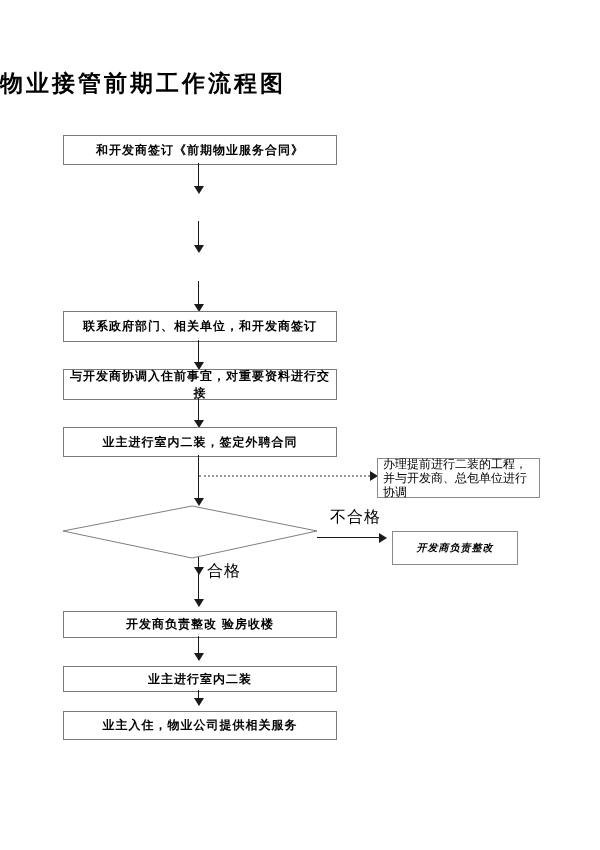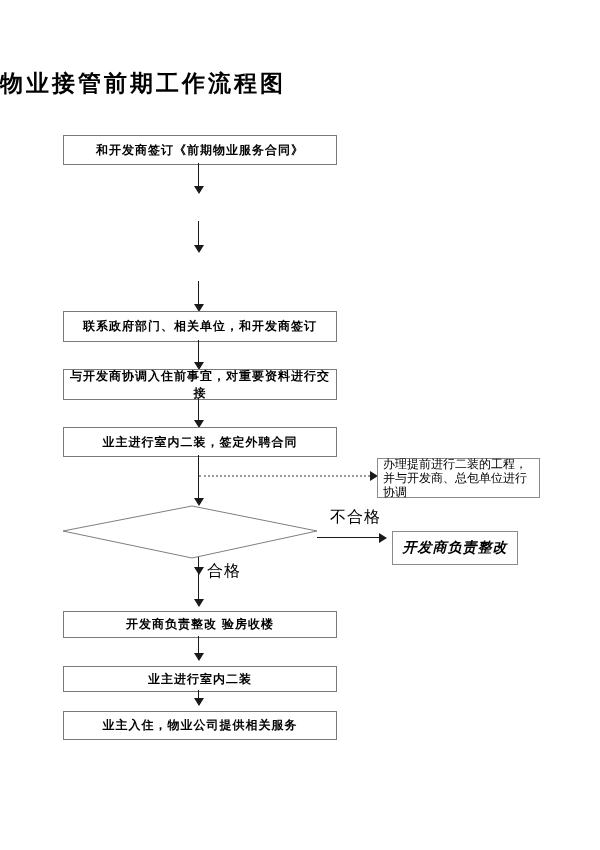--- a/index.html
+++ b/index.html
@@ -9,21 +9,21 @@
          font-size:23px;font-weight:bold;letter-spacing:3px;
          font-family:"Liberation Sans",sans-serif;}
   .fbox{position:absolute;left:63px;width:272px;height:28px;
         border:1px solid #7a7a7a;background:#fff;
         display:flex;align-items:center;justify-content:center;
         font-family:"DejaVu Serif",serif;font-weight:bold;
         font-size:12px;letter-spacing:1px;text-align:center;}
   .smallbox{position:absolute;border:1px solid #8a8a8a;background:#fff;
         display:flex;align-items:center;justify-content:center;
         font-family:"DejaVu Serif",serif;font-style:italic;font-weight:bold;
-        font-size:14px;letter-spacing:1px;text-align:center;}
+        font-size:10px;letter-spacing:1px;text-align:center;}
   .sidebox{position:absolute;left:377px;top:458px;width:163px;height:40px;
         border:1px solid #8a8a8a;background:#fff;
         display:flex;align-items:center;justify-content:center;
         font-family:"Liberation Serif",serif;font-size:12px;line-height:14px;
         text-align:left;padding:1px 5px;box-sizing:border-box;}
   .vline{position:absolute;left:198px;width:1px;background:#1a1a1a;}
   .hline{position:absolute;height:1px;background:#1a1a1a;}
   .dotline{position:absolute;height:0;border-top:2px dotted #9a9a9a;}
   .ah-down{position:absolute;left:194px;width:0;height:0;
         border-left:5px solid transparent;border-right:5px solid transparent;

